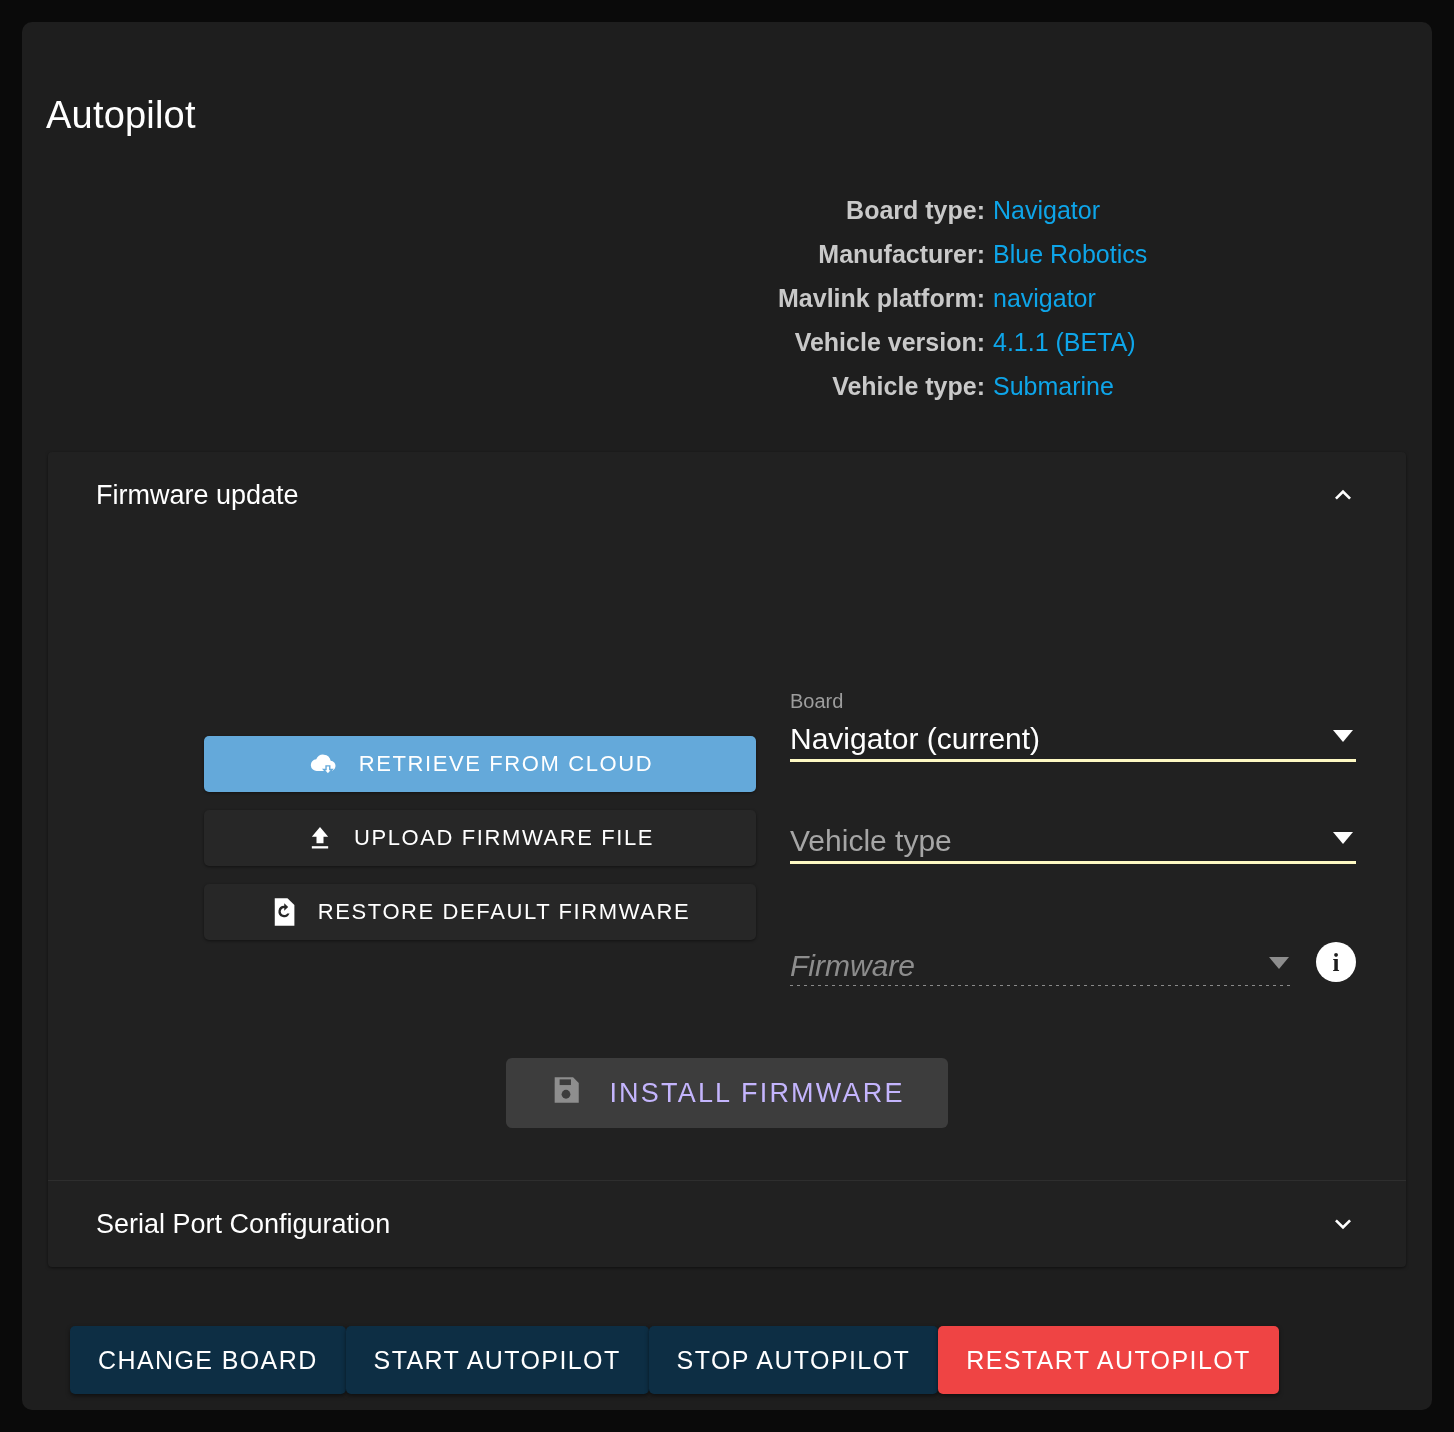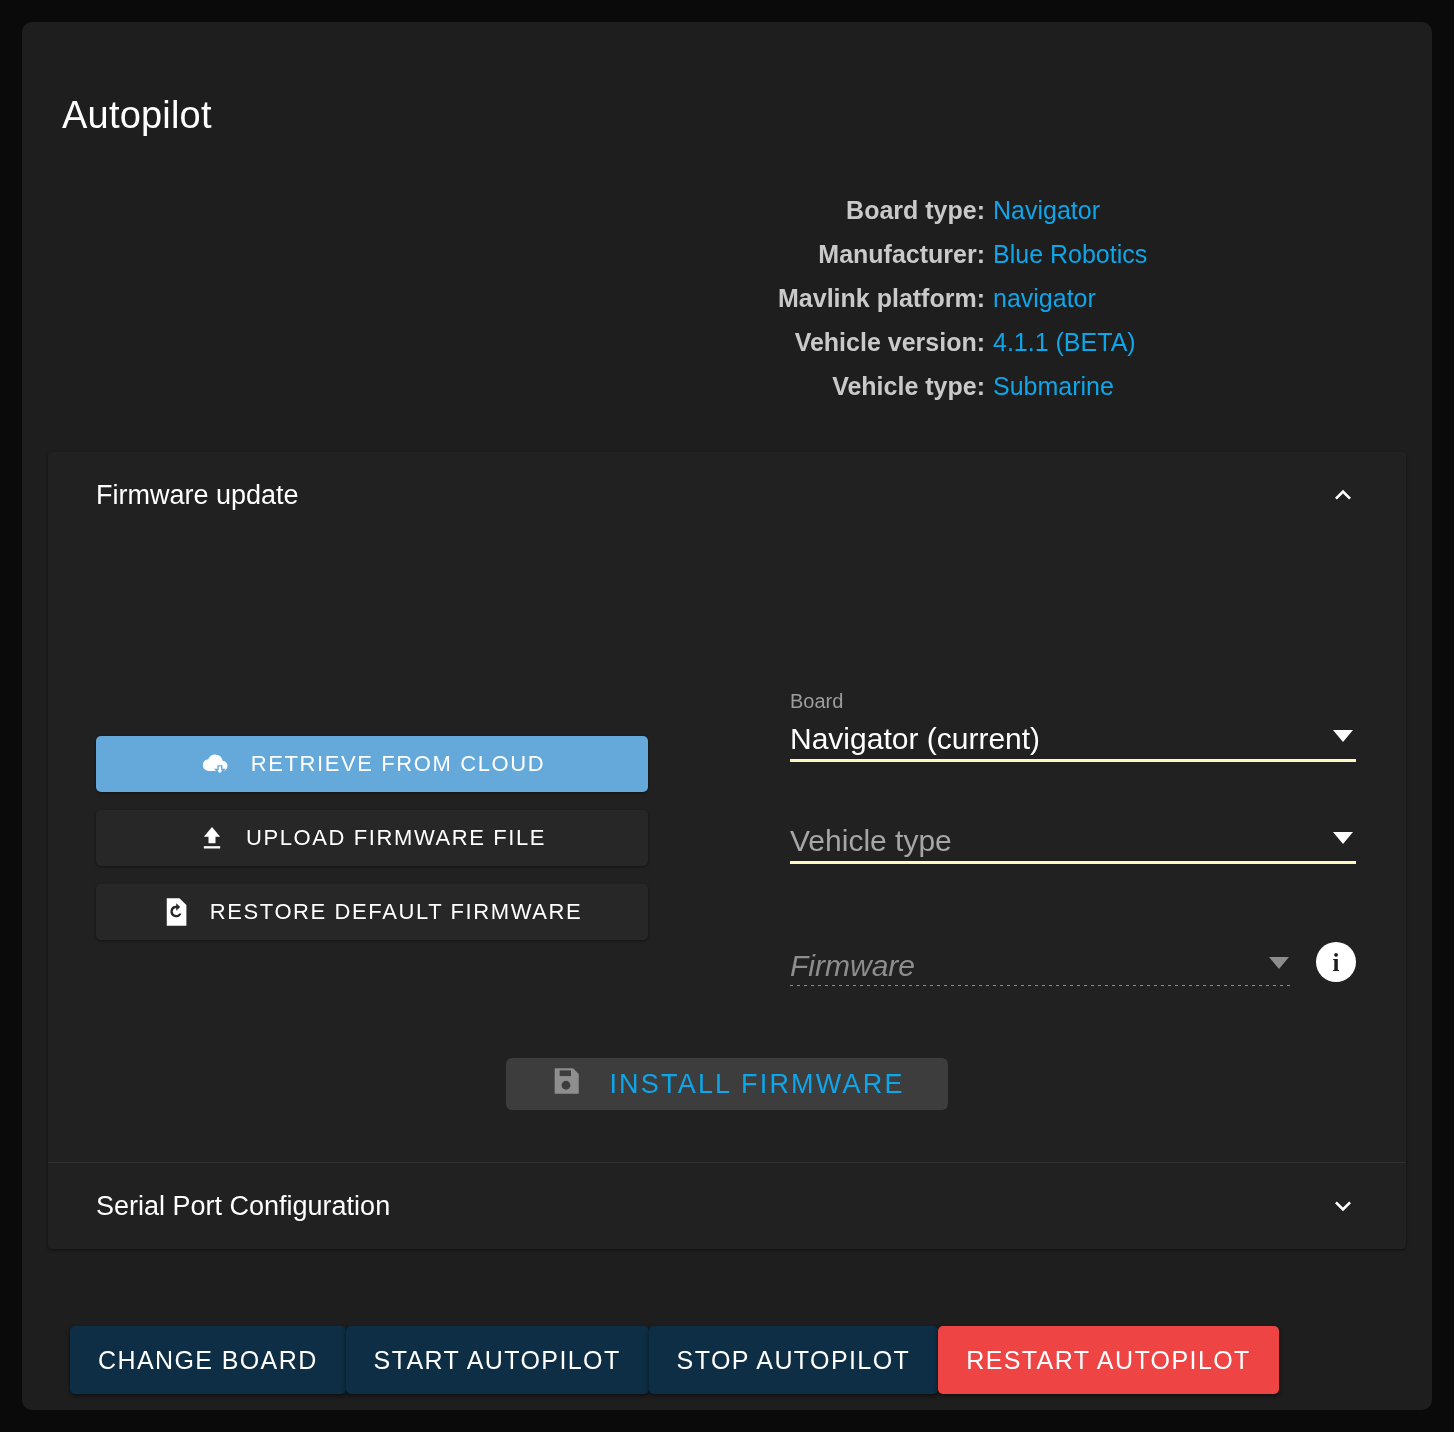--- a/index.html
+++ b/index.html
@@ -15,21 +15,21 @@
     left: 22px; top: 22px;
     width: 1410px; height: 1388px;
     background: #1e1e1e;
     border-radius: 10px;
     overflow: hidden;
   }
 
   
   .page-title {
     position: absolute;
-    left: 40px; top: 72px;
+    left: 24px; top: 72px;
     font-size: 38px;
     font-weight: 400;
     color: #ffffff;
     letter-spacing: 0.2px;
   }
 
   
   .board-info {
     position: absolute;
     left: 0; top: 166px;
@@ -105,21 +105,21 @@
   .fw-grid {
     position: relative;
     display: flex;
     padding-top: 34px;
     min-height: 560px;
   }
   .fw-left {
     width: 660px;
     display: flex;
     flex-direction: column;
-    align-items: flex-start;
+    align-items: flex-end;
     justify-content: flex-start;
     padding-top: 164px;
     gap: 18px;
   }
   .fw-right {
     flex: 1;
     padding-top: 96px;
     padding-left: 34px;
     padding-right: 2px;
   }
@@ -216,25 +216,25 @@
   
   .install-wrap {
     position: relative;
     display: flex;
     justify-content: center;
     margin-top: -40px;
     padding-bottom: 10px;
   }
   .btn-install {
     width: 442px;
-    height: 52px;
+    height: 70px;
     border-radius: 6px;
     border: none;
     background: #3d3d3d;
-    color: #0ea5e9;
+    color: #c4b5fd;
     font-size: 27px;
     letter-spacing: 2.2px;
     font-family: "Liberation Sans", sans-serif;
     display: flex;
     align-items: center;
     justify-content: center;
     gap: 26px;
     cursor: default;
   }
 

